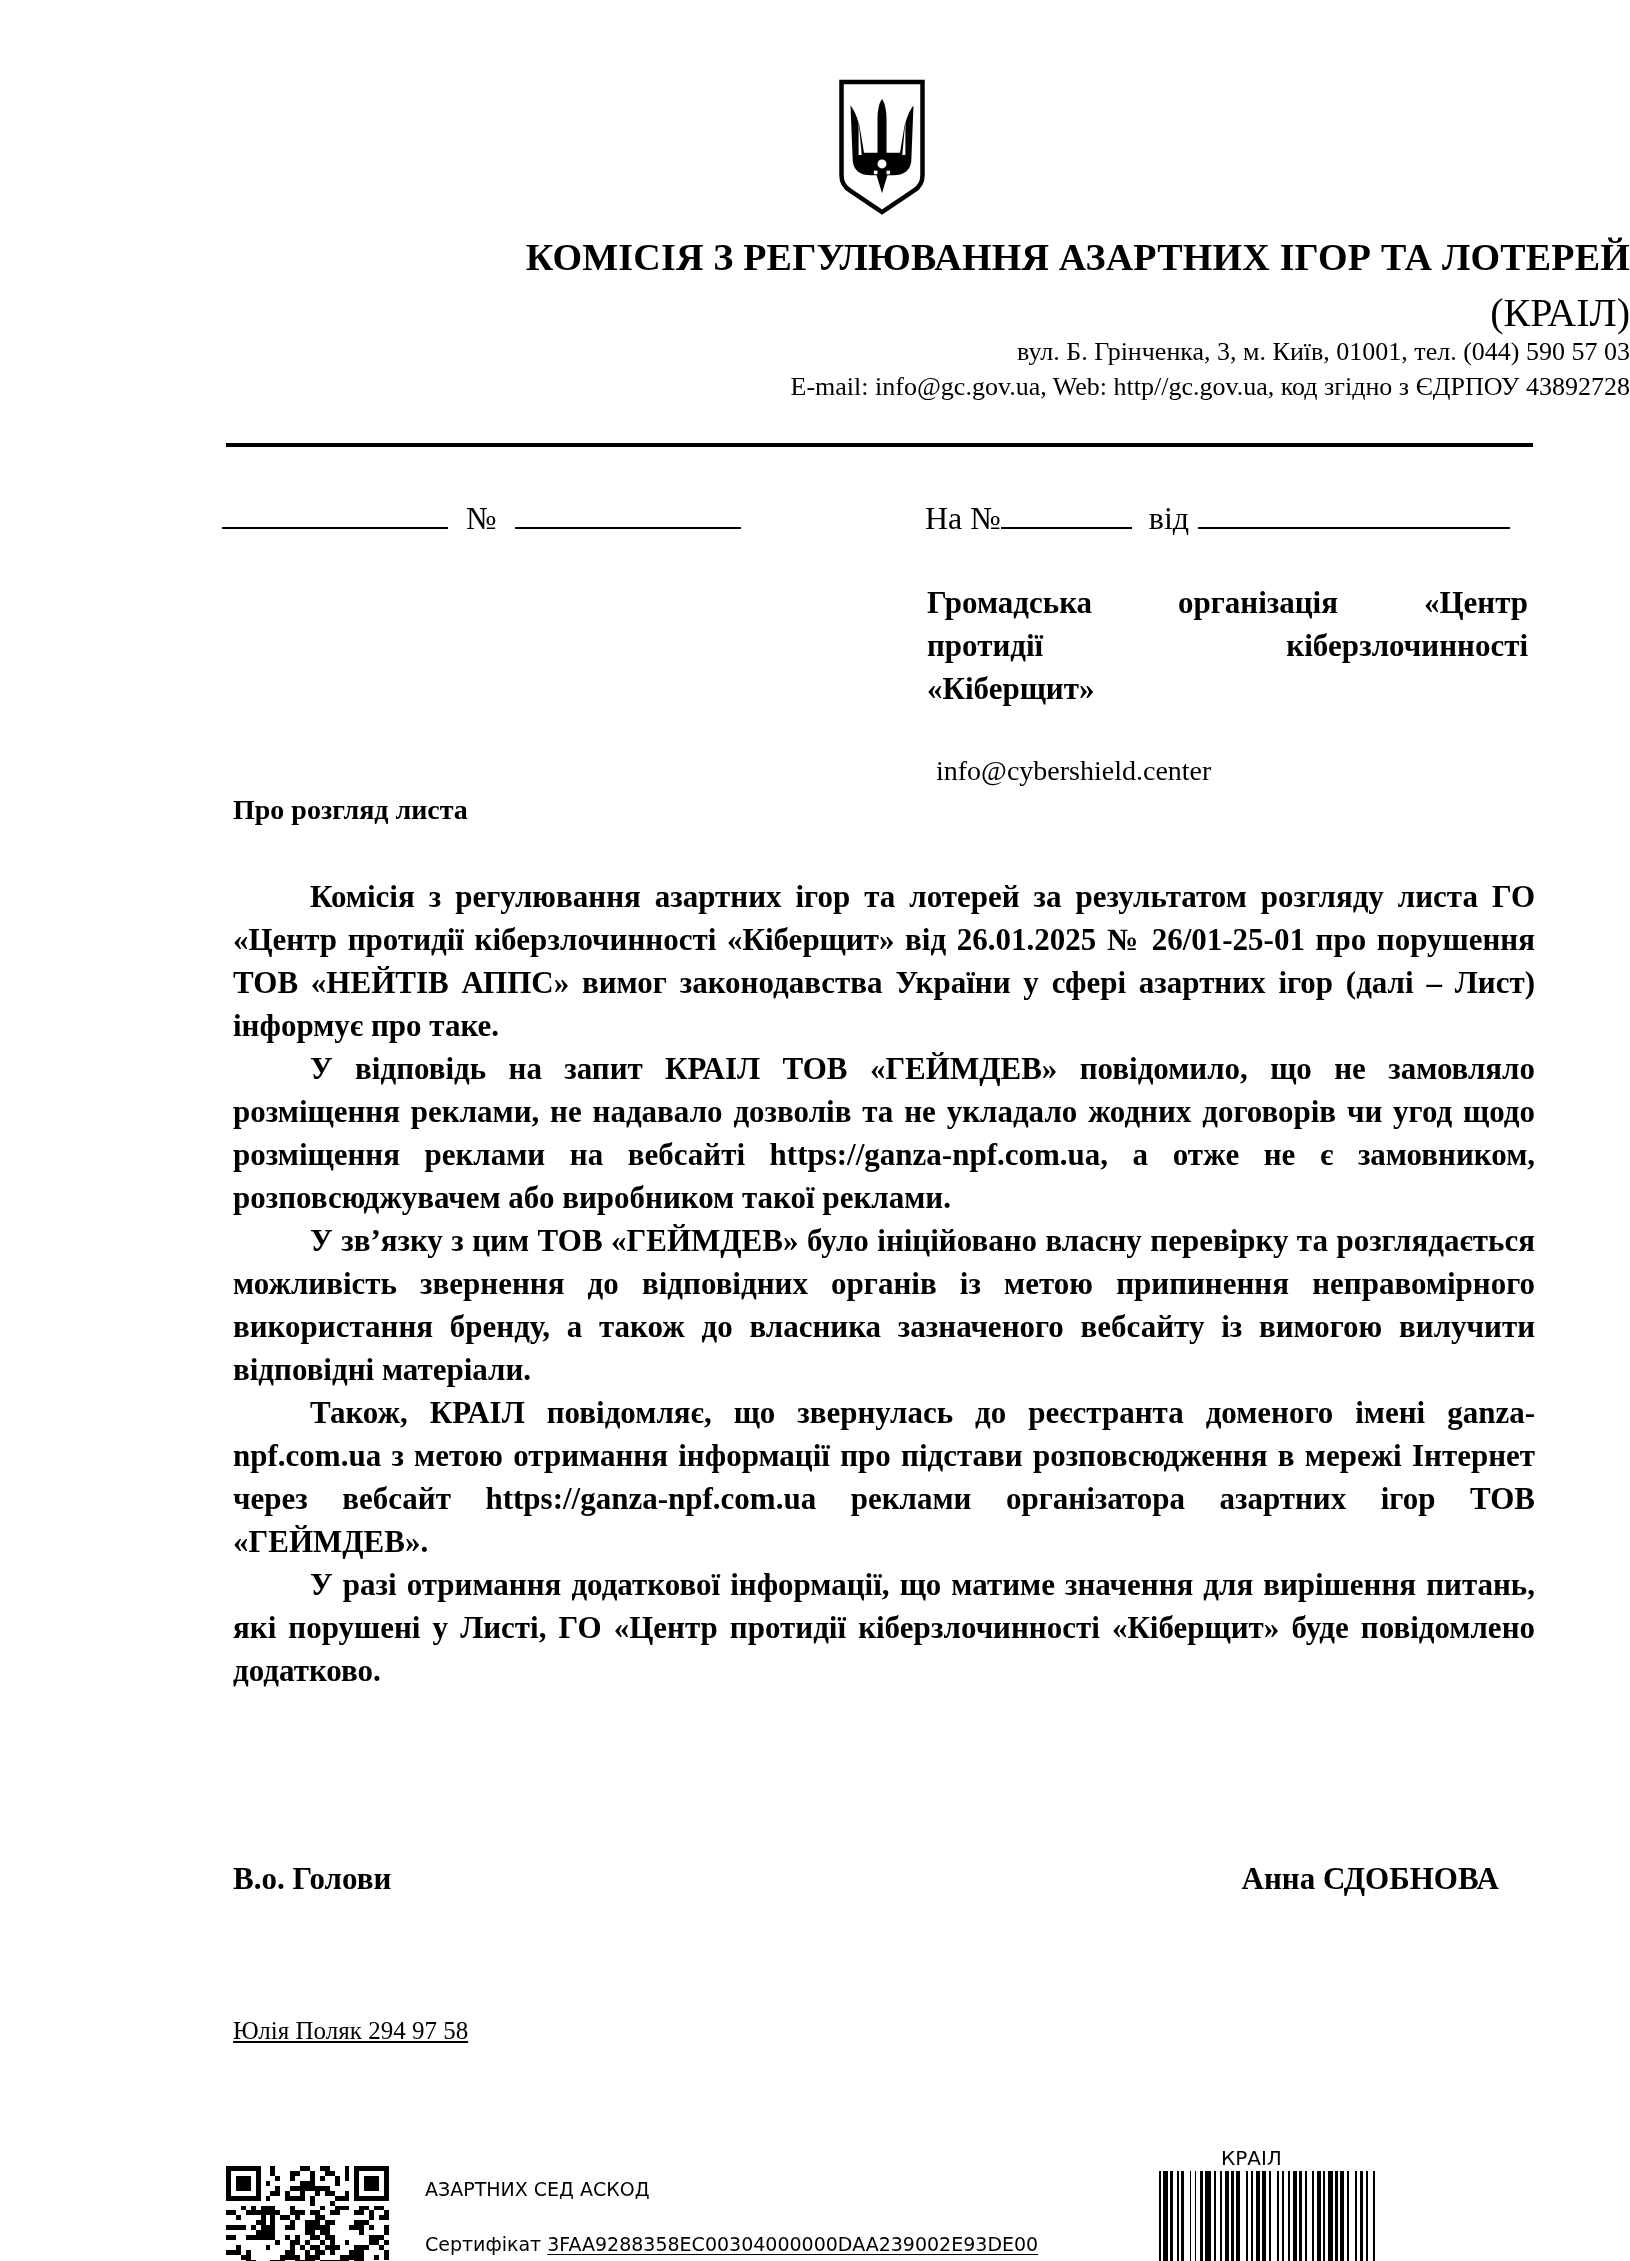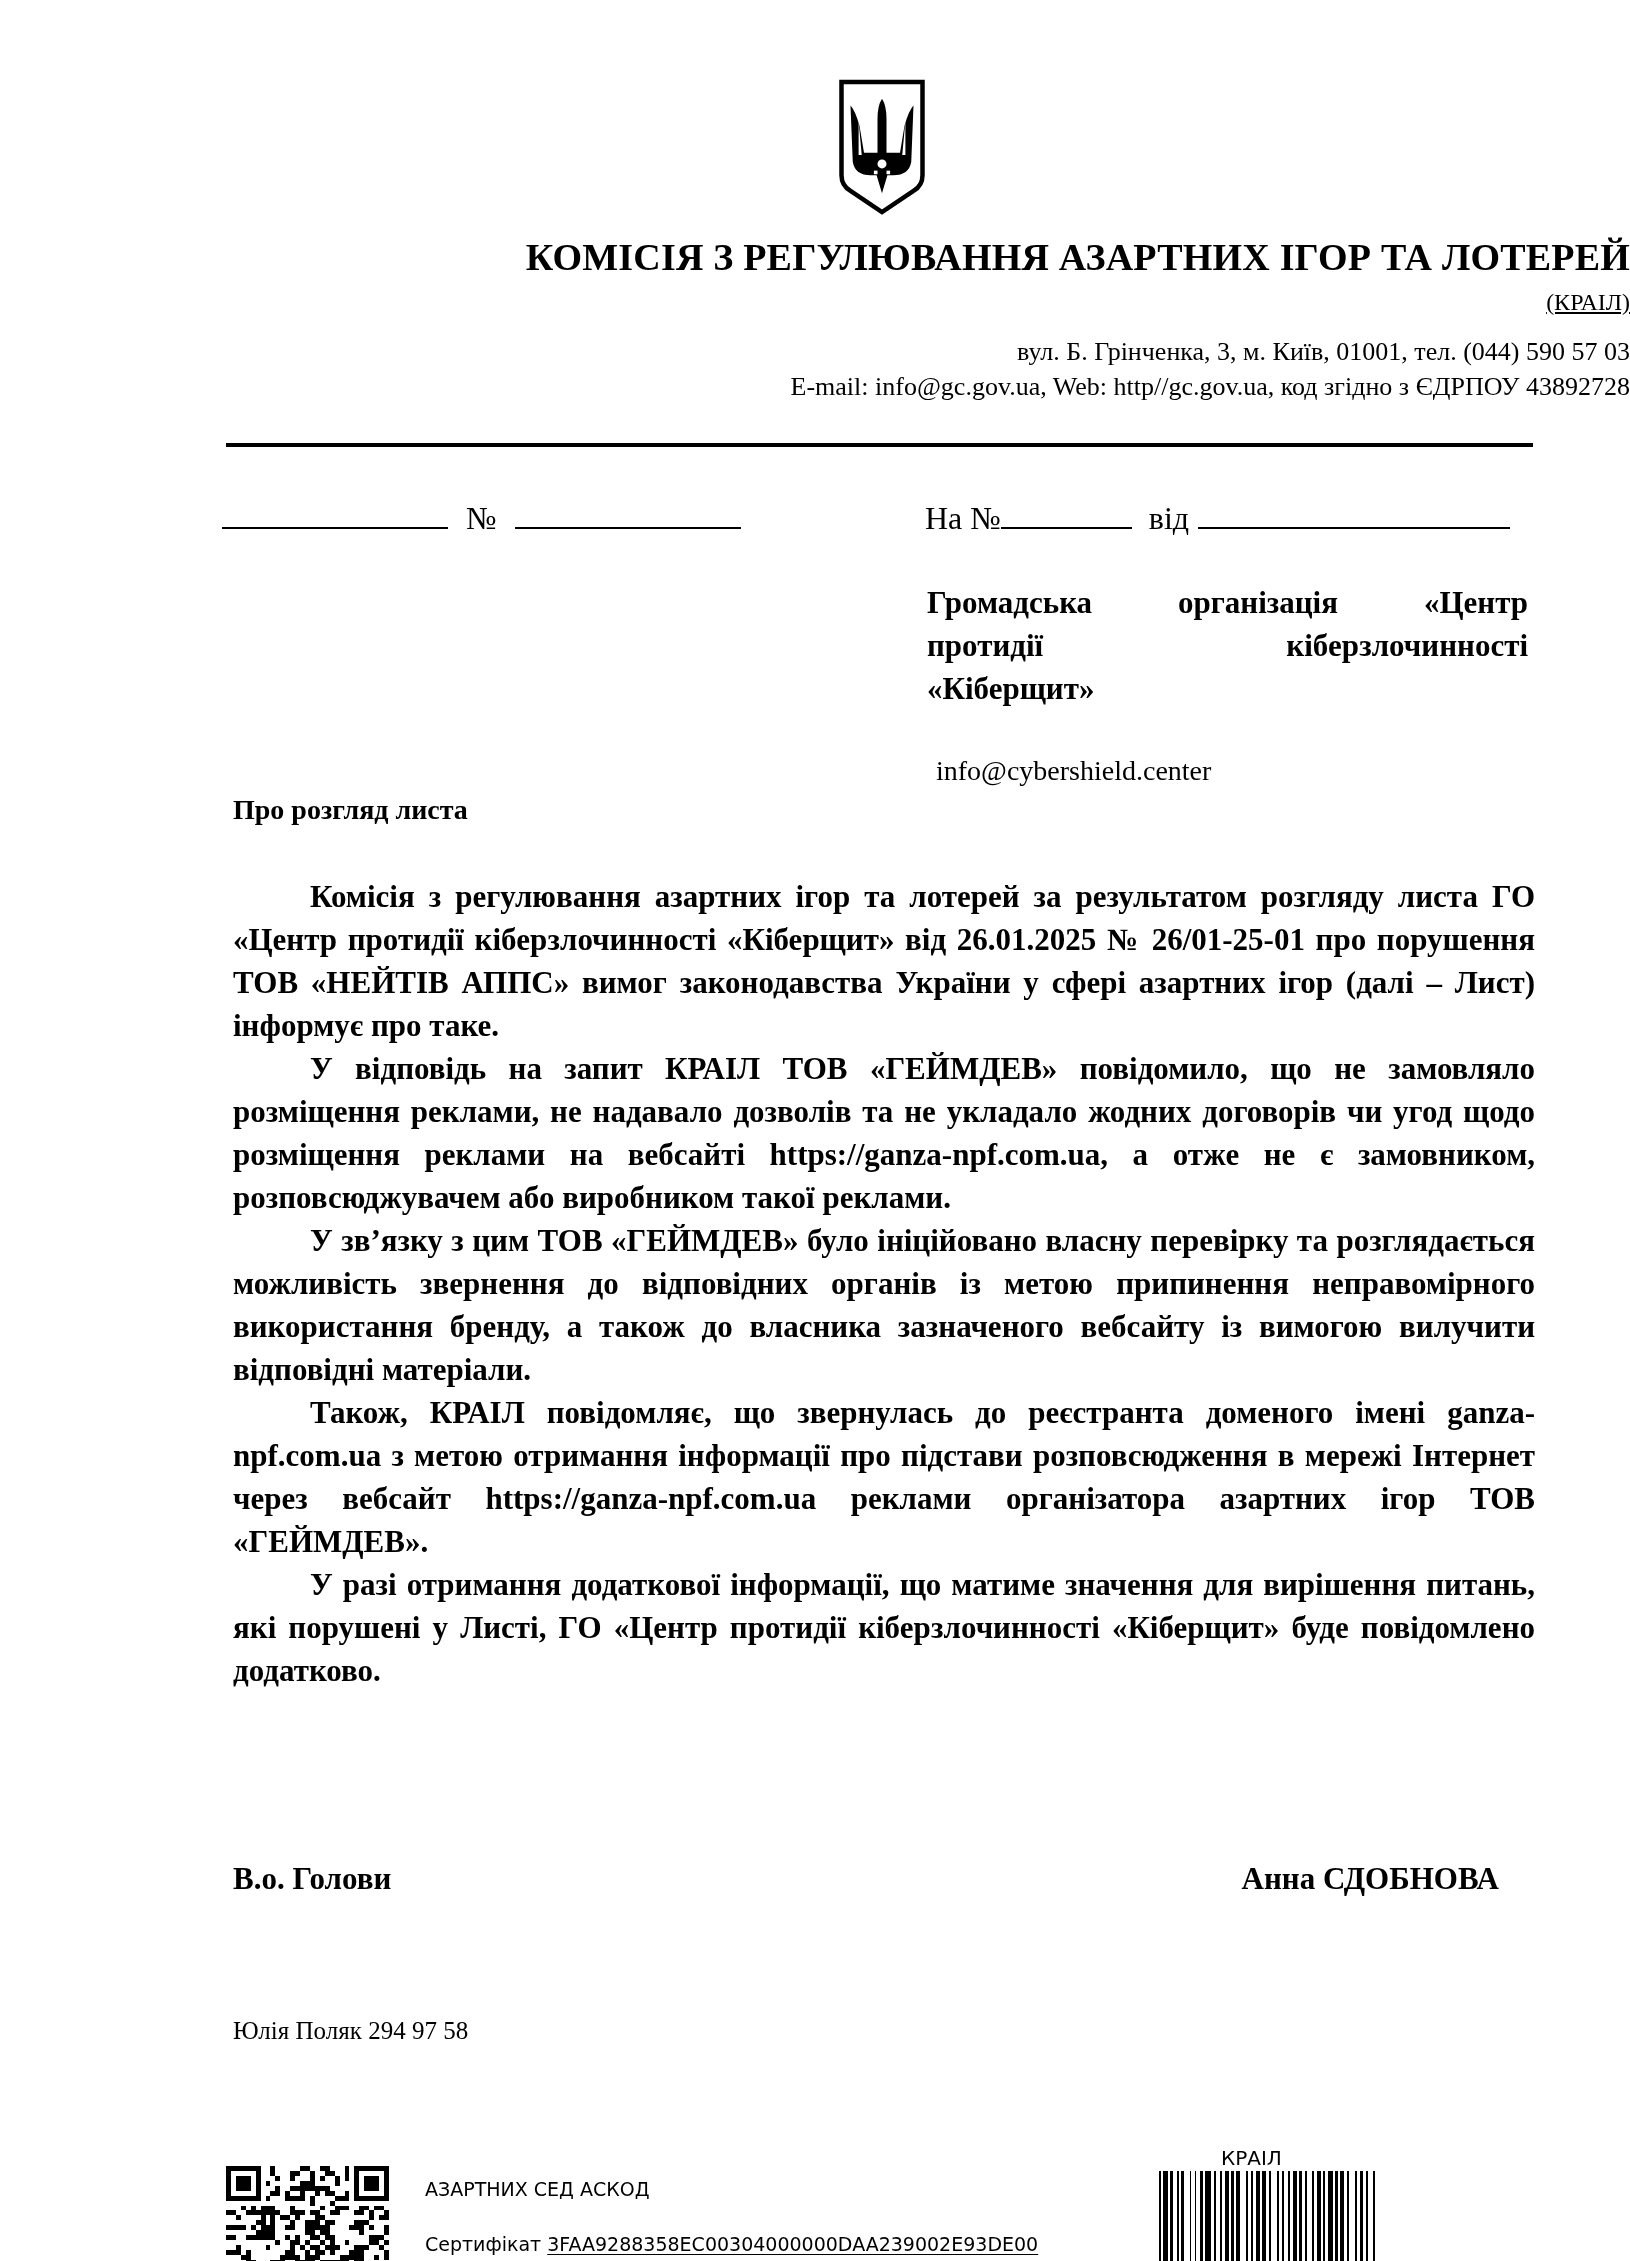--- a/index.html
+++ b/index.html
@@ -4,39 +4,39 @@
 <style>
   html, body { margin:0; padding:0; background:#ffffff; }
   body { width:1630px; height:2338px; position:relative; overflow:hidden; color:#000; font-family:"Liberation Serif", serif; }
   .abs { position:absolute; }
   .sans { font-family:"DejaVu Sans", sans-serif; }
   .center { left:0; width:1630px; text-align:right; }
 
   #coat { left:837px; top:78px; width:90px; height:138px; }
 
   #title { top:235px; font-size:38px; font-weight:bold; letter-spacing:0.2px; }
-  #abbr { top:289px; font-size:24px;text-decoration:underline; }
+  #abbr { top:289px; font-size:40px; }
   #addr { top:337px; font-size:26px; }
   #mail { top:372px; font-size:26px; }
   #rule { left:226px; top:443px; width:1307px; height:3.6px; background:#000; }
 
   .reg { top:500px; font-size:32px; }
   .uline { display:inline-block; border-bottom:2.3px solid #000; height:27px; vertical-align:baseline; }
 
   #recipient { left:927px; top:581px; width:601px; font-size:31px; line-height:43px; text-align:justify; text-align-last:justify;font-weight:bold; }
   #recipient .last { text-align-last:left; }
   #rec-email { left:936px; top:755px; font-size:28px; }
   #subject { left:233px; top:794px; font-size:28px; font-weight:bold; }
 
   #body { left:233px; top:875px; width:1302px; font-size:31px; line-height:43px; text-align:justify;font-weight:bold; }
   #body p { margin:0; text-indent:77px; }
 
   #sig-pos { left:233px; top:1861px; font-size:31px; font-weight:bold; }
   #sig-name { right:131px; top:1861px; font-size:31px; font-weight:bold; }
-  #contact { left:233px; top:2017px; font-size:25px; }
+  #contact { left:233px; top:2017px; font-size:25px;text-decoration:underline; }
 
   #qr { left:226px; top:2166px; width:163px; height:163px; }
   #edoc { left:425px; top:2175px; font-size:19px; line-height:29px; }
   #edoc .gap { height:26px; }
   #edoc u { text-decoration:underline; text-underline-offset:2.7px; }
 
   #barcode-label { left:1221px; top:2146px; font-size:20px; }
   #barcode { left:1158px; top:2171px; width:217px; height:90px; }
 </style>
 </head>

